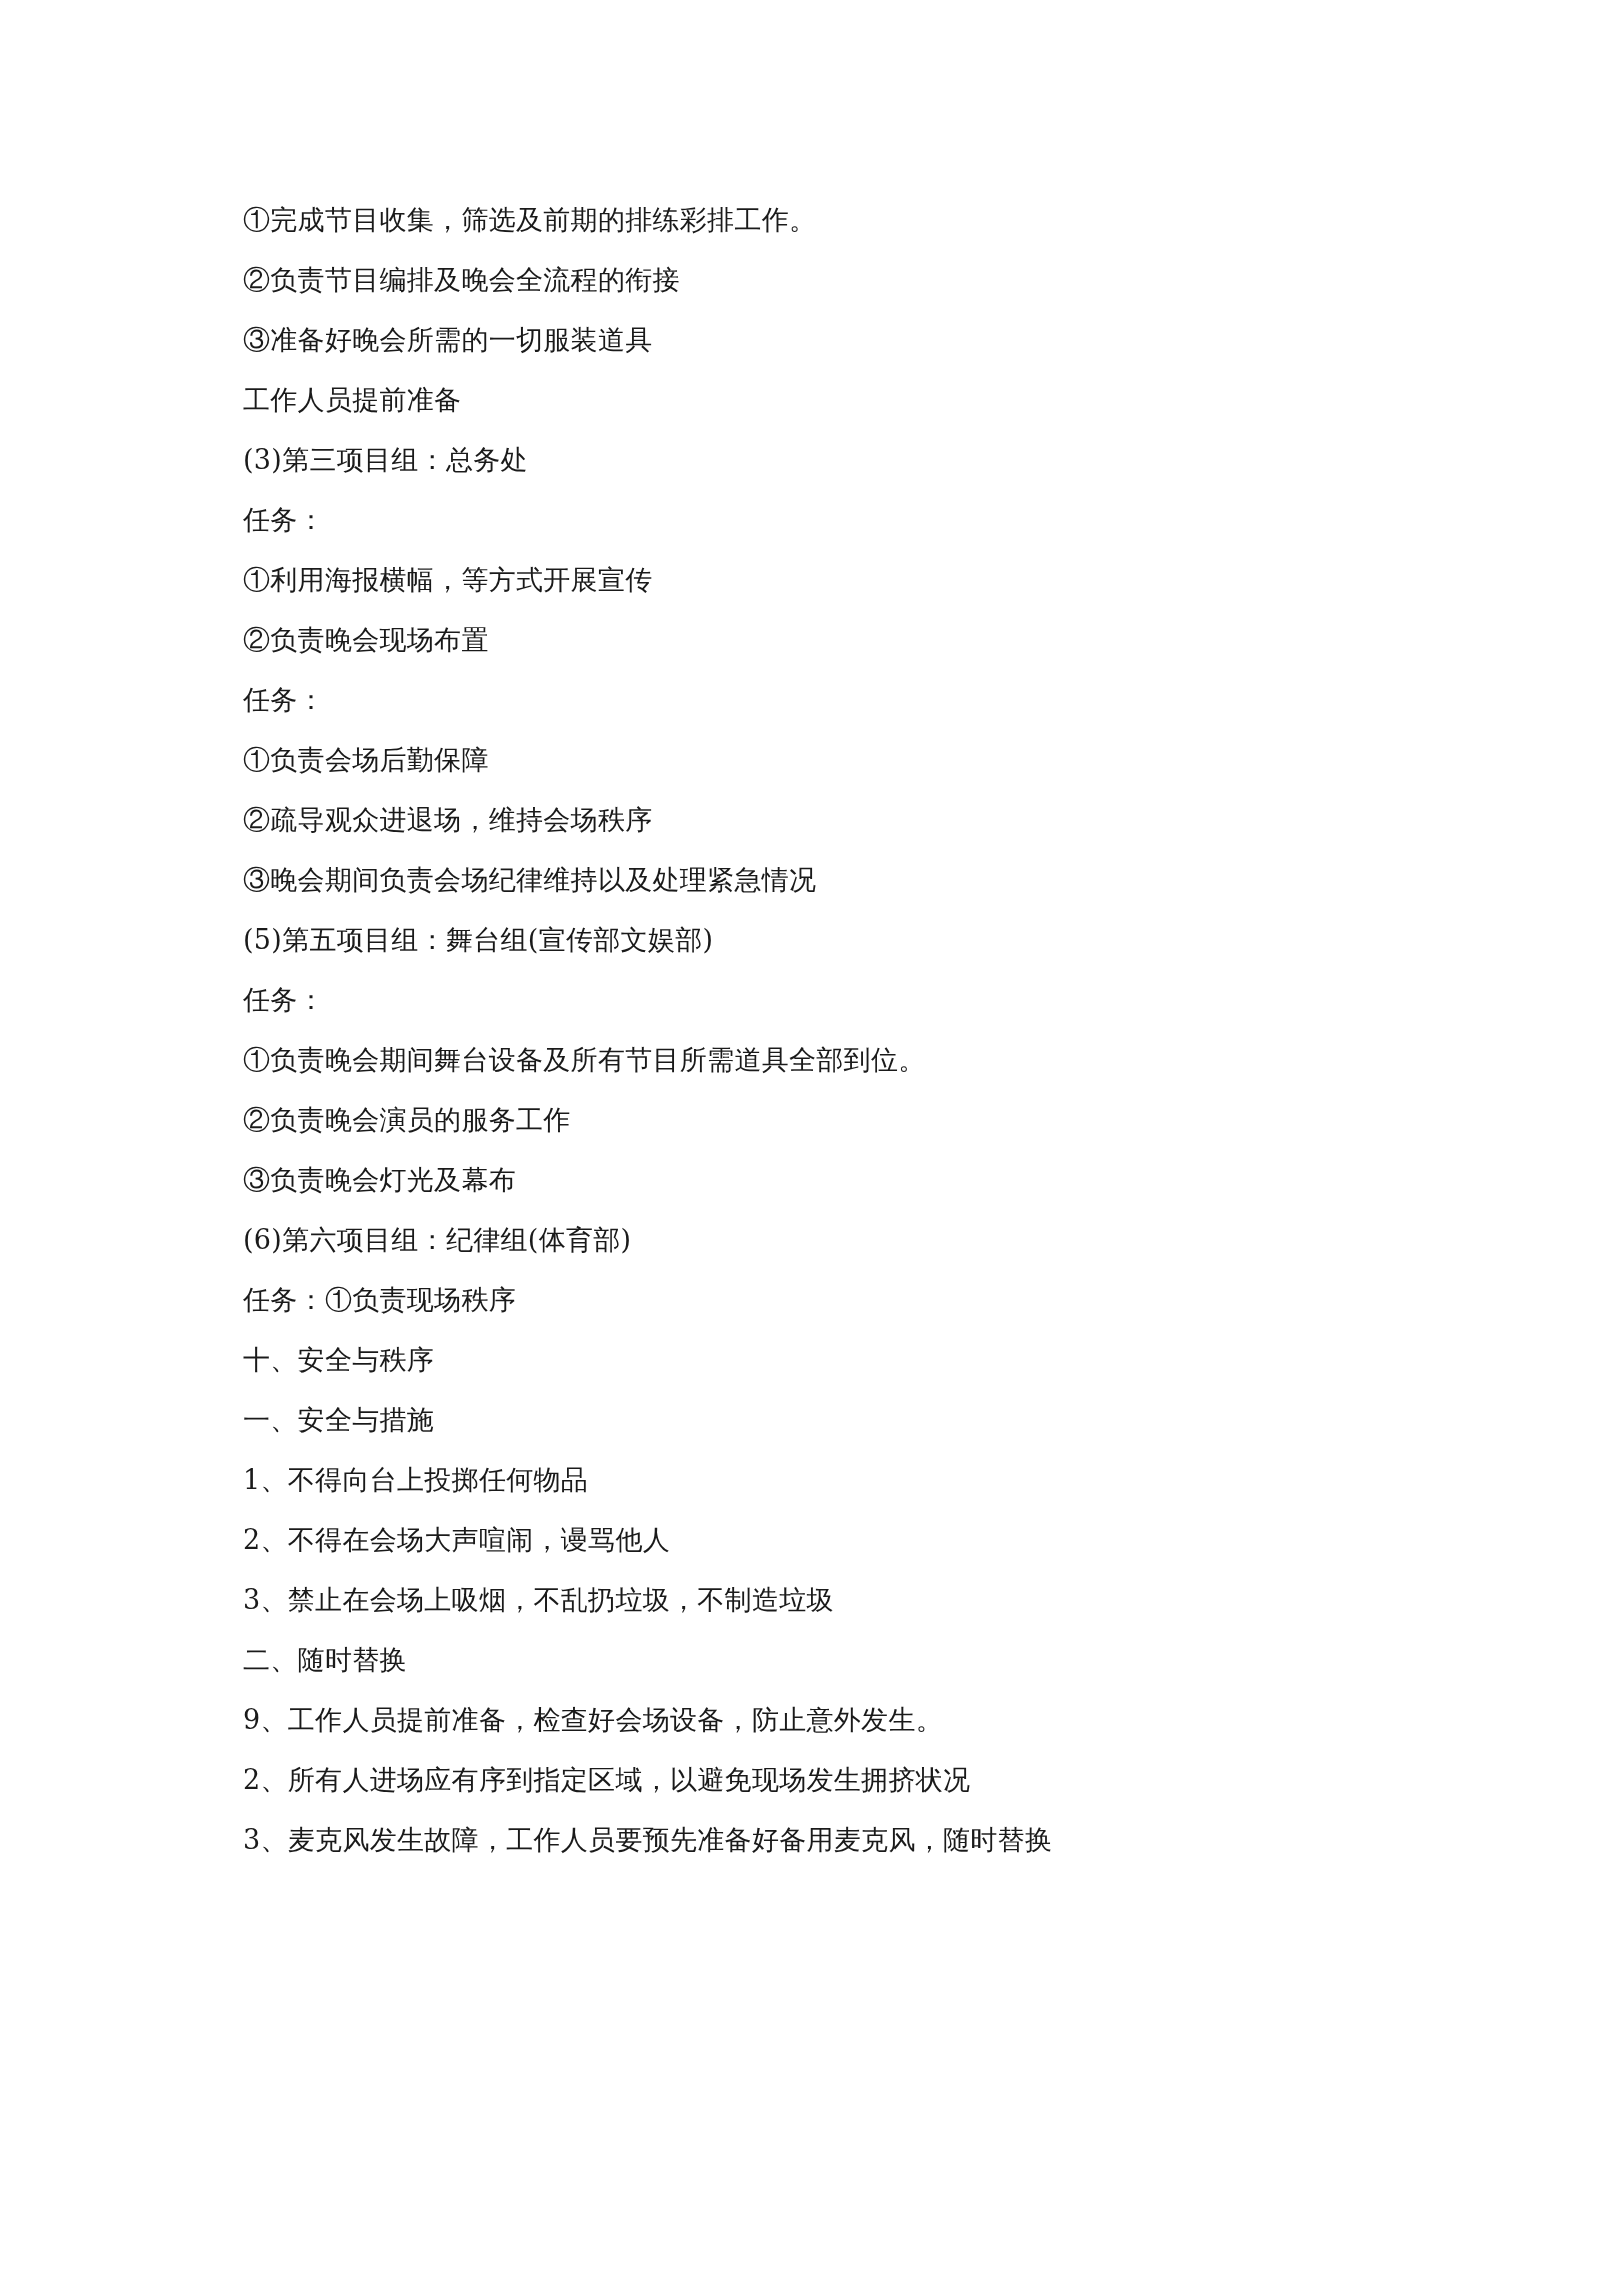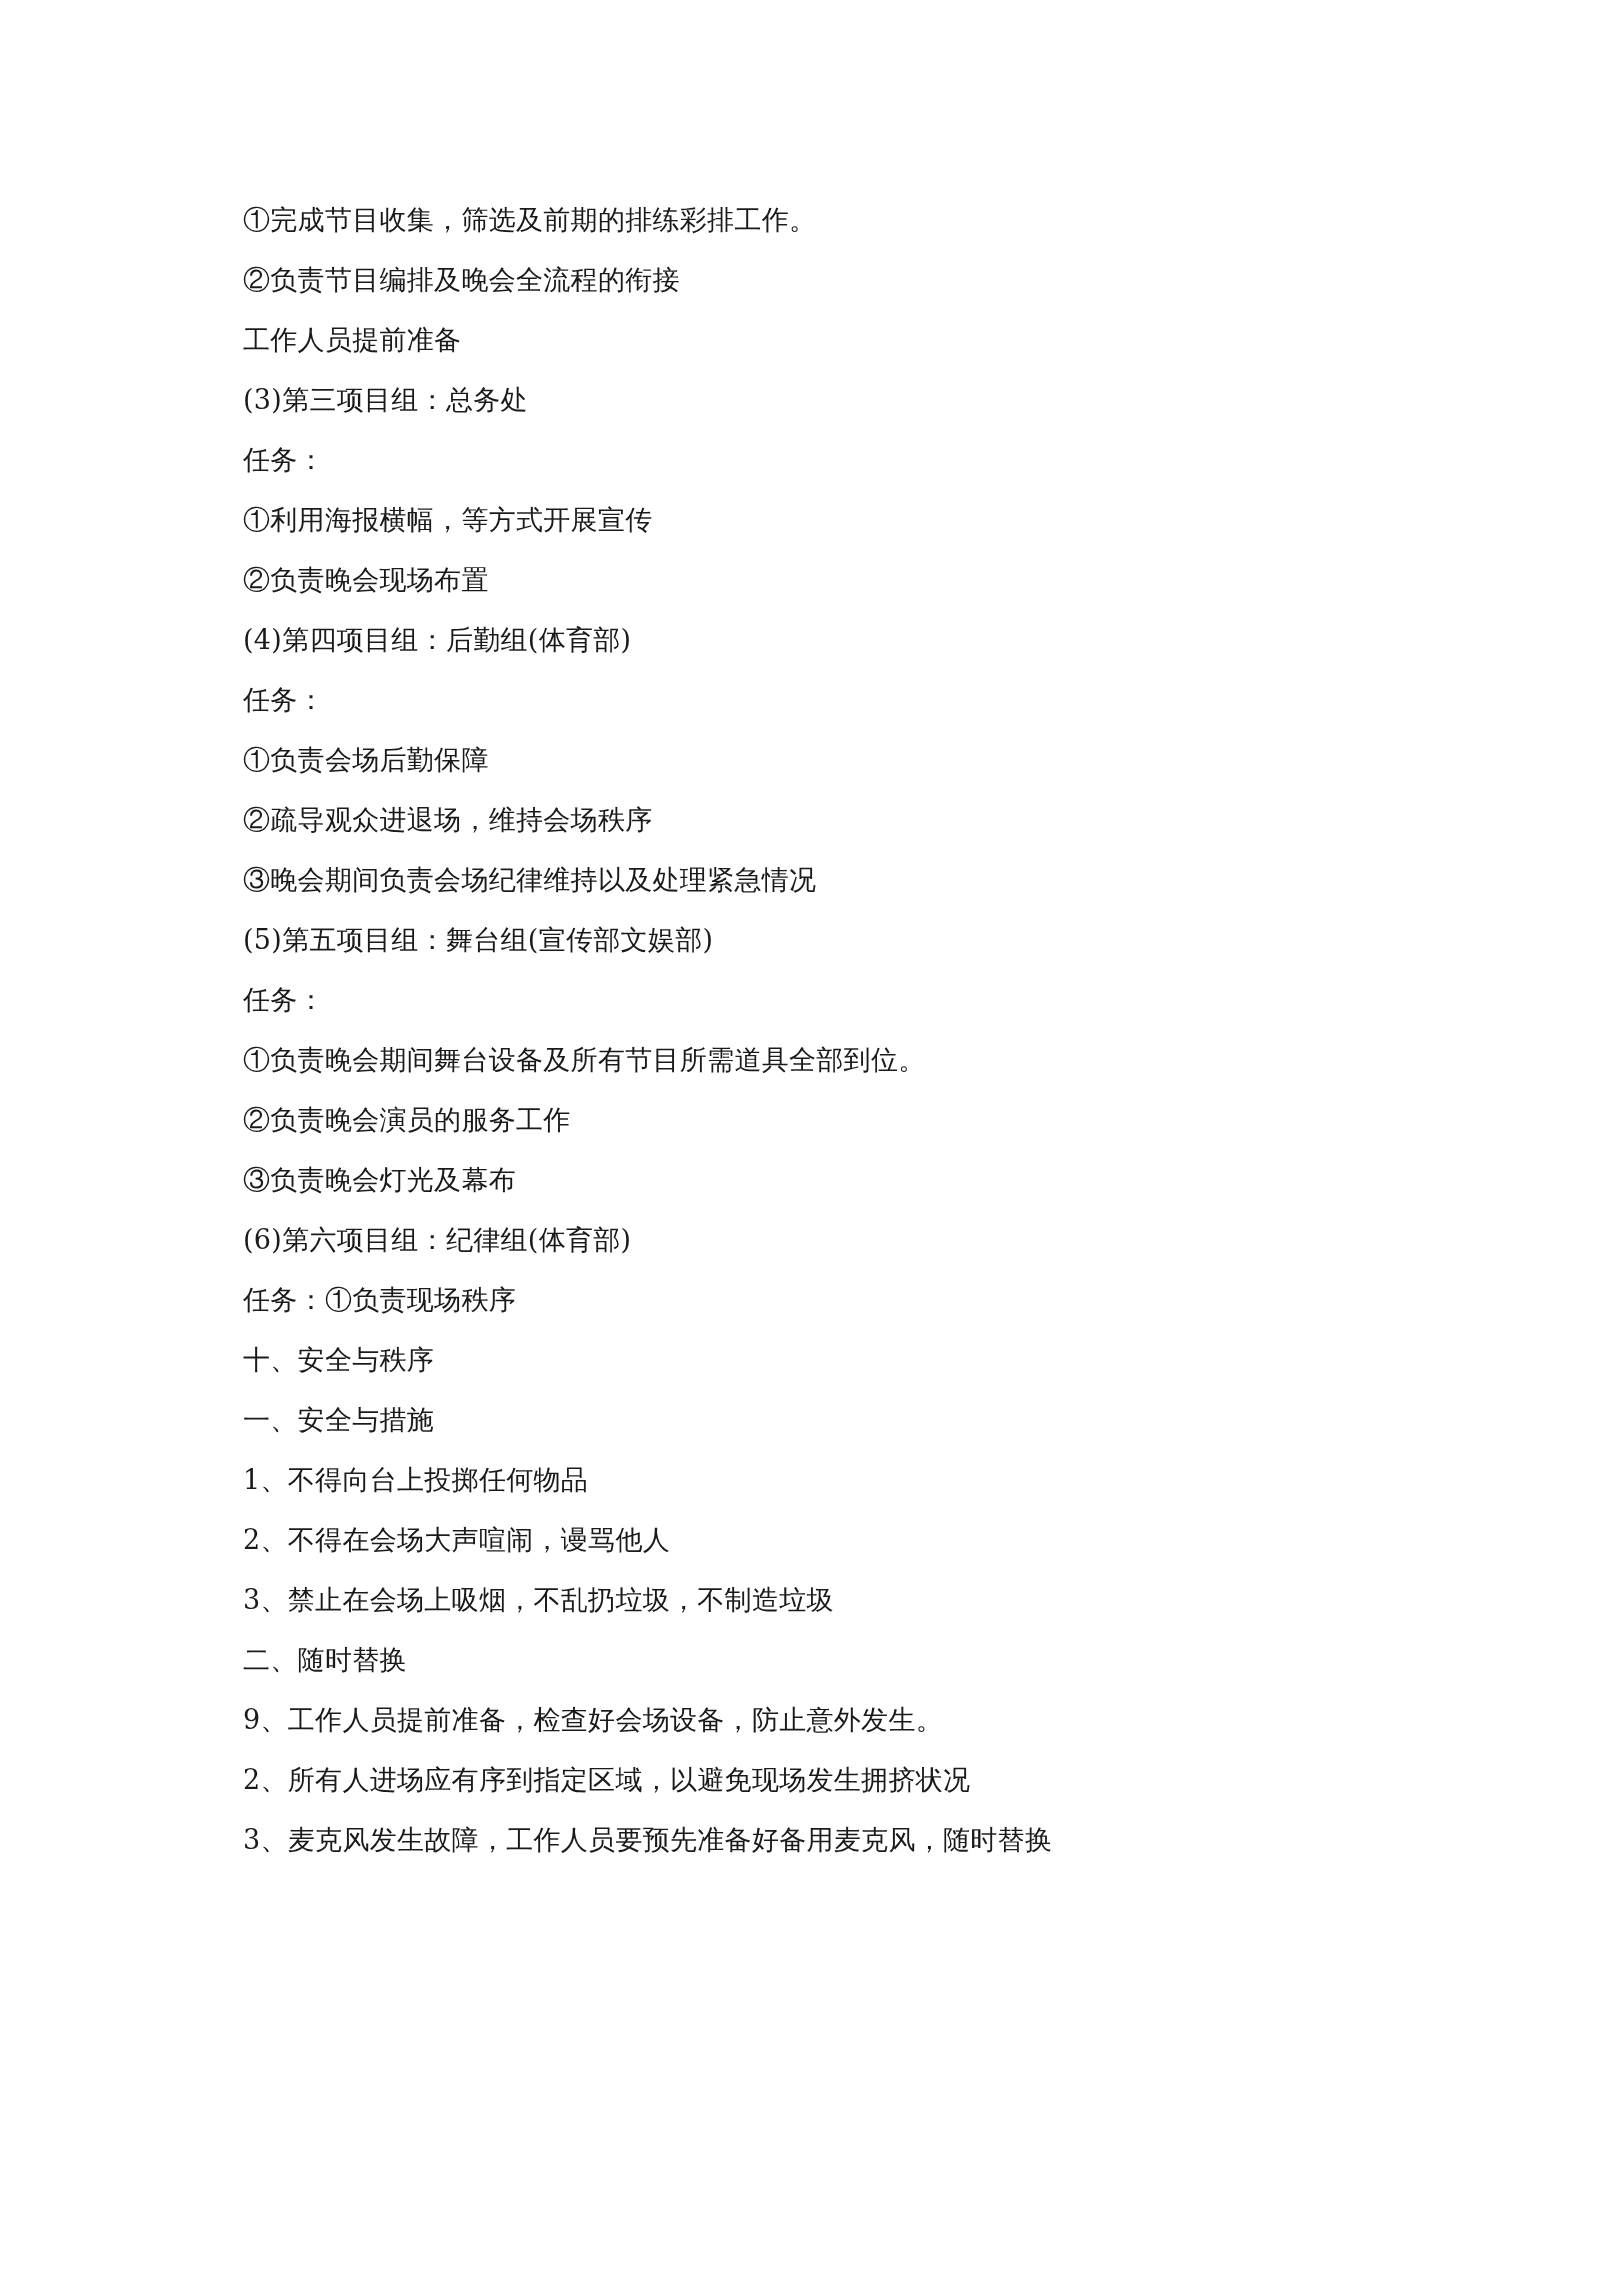--- a/index.html
+++ b/index.html
@@ -30,26 +30,26 @@
     color: #1a1a1a;
   }
 </style>
 </head>
 <body>
 
 <div class="page">
   <div class="content">
     <div class="line">①完成节目收集，筛选及前期的排练彩排工作。</div>
     <div class="line">②负责节目编排及晚会全流程的衔接</div>
+    <div class="line">③准备好晚会所需的一切服装道具</div>
     <div class="line">工作人员提前准备</div>
     <div class="line">(3)第三项目组：总务处</div>
     <div class="line">任务：</div>
     <div class="line">①利用海报横幅，等方式开展宣传</div>
     <div class="line">②负责晚会现场布置</div>
-    <div class="line">(4)第四项目组：后勤组(体育部)</div>
     <div class="line">任务：</div>
     <div class="line">①负责会场后勤保障</div>
     <div class="line">②疏导观众进退场，维持会场秩序</div>
     <div class="line">③晚会期间负责会场纪律维持以及处理紧急情况</div>
     <div class="line">(5)第五项目组：舞台组(宣传部文娱部)</div>
     <div class="line">任务：</div>
     <div class="line">①负责晚会期间舞台设备及所有节目所需道具全部到位。</div>
     <div class="line">②负责晚会演员的服务工作</div>
     <div class="line">③负责晚会灯光及幕布</div>
     <div class="line">(6)第六项目组：纪律组(体育部)</div>

